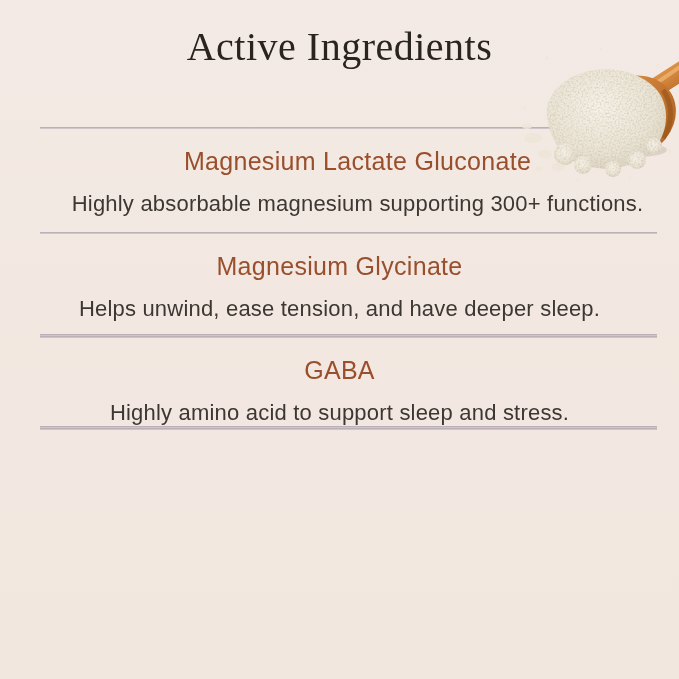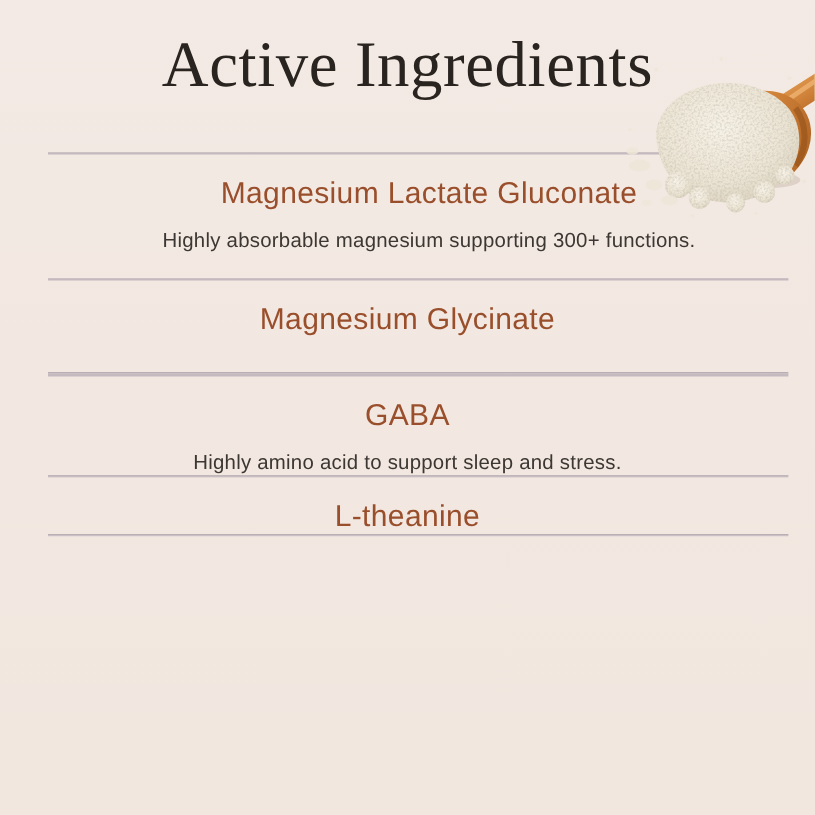--- a/index.html
+++ b/index.html
@@ -13,52 +13,52 @@
   .sheet {
     position: absolute; inset: 0;
     background: linear-gradient(180deg, #F4EAE5 0%, #F2E8E1 45%, #F1E7DF 100%);
   }
   .page-title {
     margin: 0;
     padding-top: 25px;
     text-align: center;
     font-family: "Liberation Serif", serif;
     font-weight: 500;
-    font-size: 54px;
+    font-size: 40px;
     line-height: 1.1;
     letter-spacing: 0.5px;
     color: #29241F;
   }
   .list {
     position: absolute;
     top: 127px; left: 0; right: 0;
   }
   .rule {
     height: 2px;
     margin: 0 22px 0 40px;
     background: linear-gradient(to bottom, #A49AA4, #D5CBCE);
     opacity: 0.85;
   }
   .section { text-align: center; }
   .section:nth-of-type(1) { height: 106px; }
   .section:nth-of-type(2) { height: 103px; margin-left: 36px; }
   .section:nth-of-type(3) { height: 100px; }
-  .section:nth-of-type(4) { height: 76px; }
+  .section:nth-of-type(4) { height: 100px; }
   .section:nth-of-type(5) { height: 98px; }
   .ingredient-name {
     margin: 0;
     padding-top: 18px;
     font-size: 25px;
     font-weight: 500;
     letter-spacing: 0.3px;
     color: #9A4F2C;
   }
   .ingredient-desc {
     margin: 15px 0 0;
-    font-size: 17px;
+    font-size: 22px;
     letter-spacing: 0.2px;
     color: #3C3732;
   }
   .photo {
     position: absolute;
     top: 38px; right: 0;
     width: 162px; height: 150px;
     z-index: 5;
     pointer-events: none;
   }
@@ -74,35 +74,35 @@
     <div class="rule"></div>
 
     <div class="section">
       <h2 class="ingredient-name">Magnesium Lactate Gluconate</h2>
       <p class="ingredient-desc">Highly absorbable magnesium supporting 300+ functions.</p>
     </div>
     <div class="rule"></div>
 
     <div class="section">
       <h2 class="ingredient-name">Magnesium Glycinate</h2>
+      <p class="ingredient-desc">Helps unwind, ease tension, and have deeper sleep.</p>
     </div>
     <div class="rule"></div>
 
     <div class="section">
     </div>
     <div class="rule"></div>
 
     <div class="section">
       <h2 class="ingredient-name">GABA</h2>
       <p class="ingredient-desc">Highly amino acid to support sleep and stress.</p>
     </div>
     <div class="rule"></div>
 
     <div class="section">
-      <h2 class="ingredient-name">L-theanine</h2>
     </div>
     <div class="rule"></div>
   </div>
 
   <svg class="photo" viewBox="0 0 162 150" xmlns="http://www.w3.org/2000/svg">
     <defs>
       <linearGradient id="wood" x1="0" y1="0" x2="1" y2="1">
         <stop offset="0" stop-color="#EBAA5C"></stop>
         <stop offset="0.55" stop-color="#CE8038"></stop>
         <stop offset="1" stop-color="#A85D1E"></stop>

